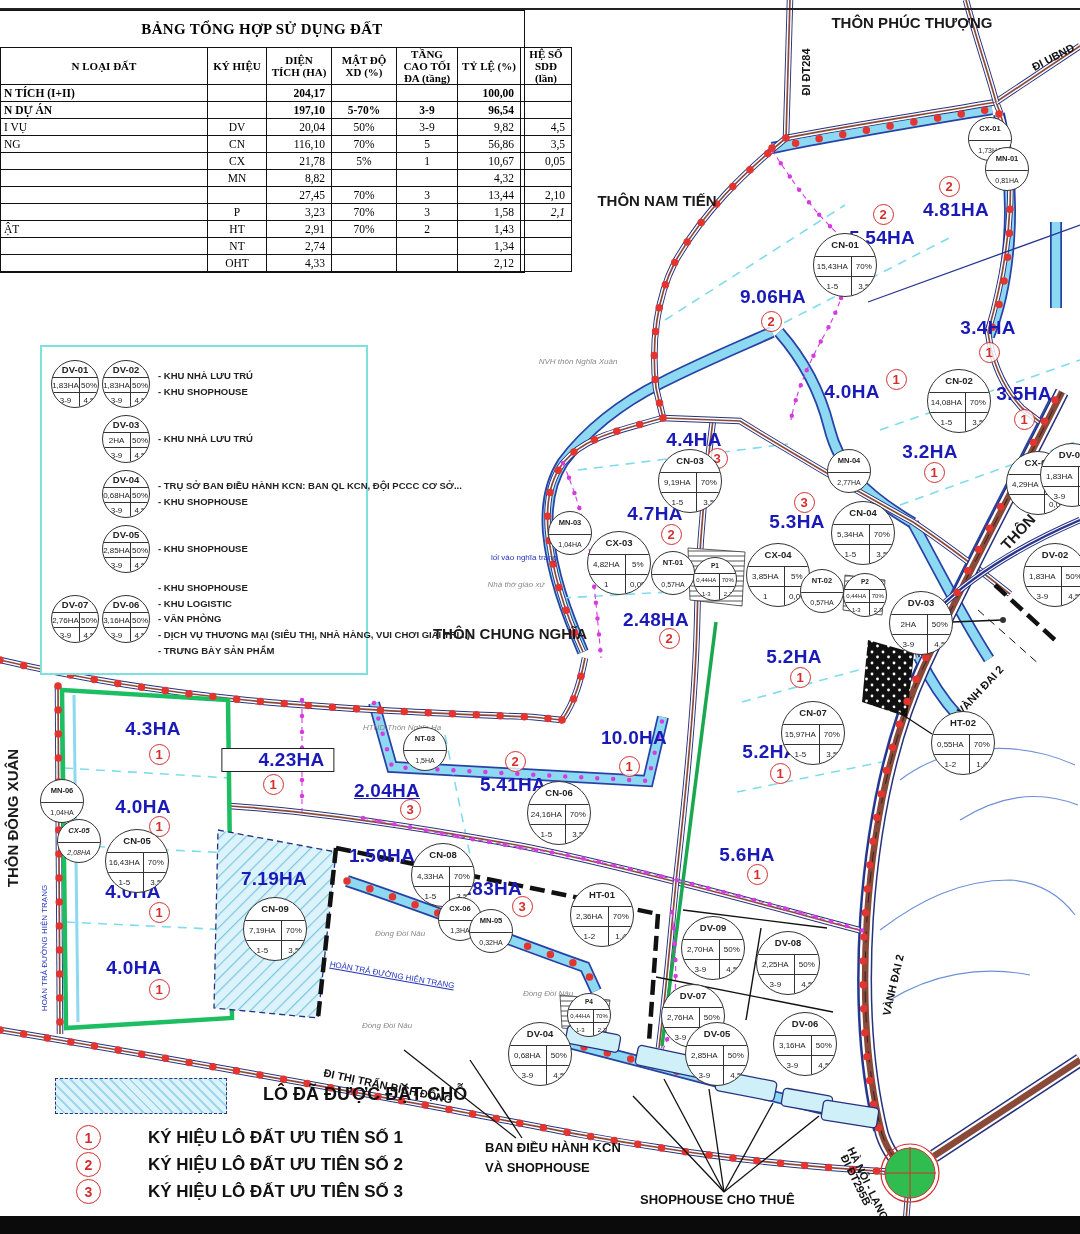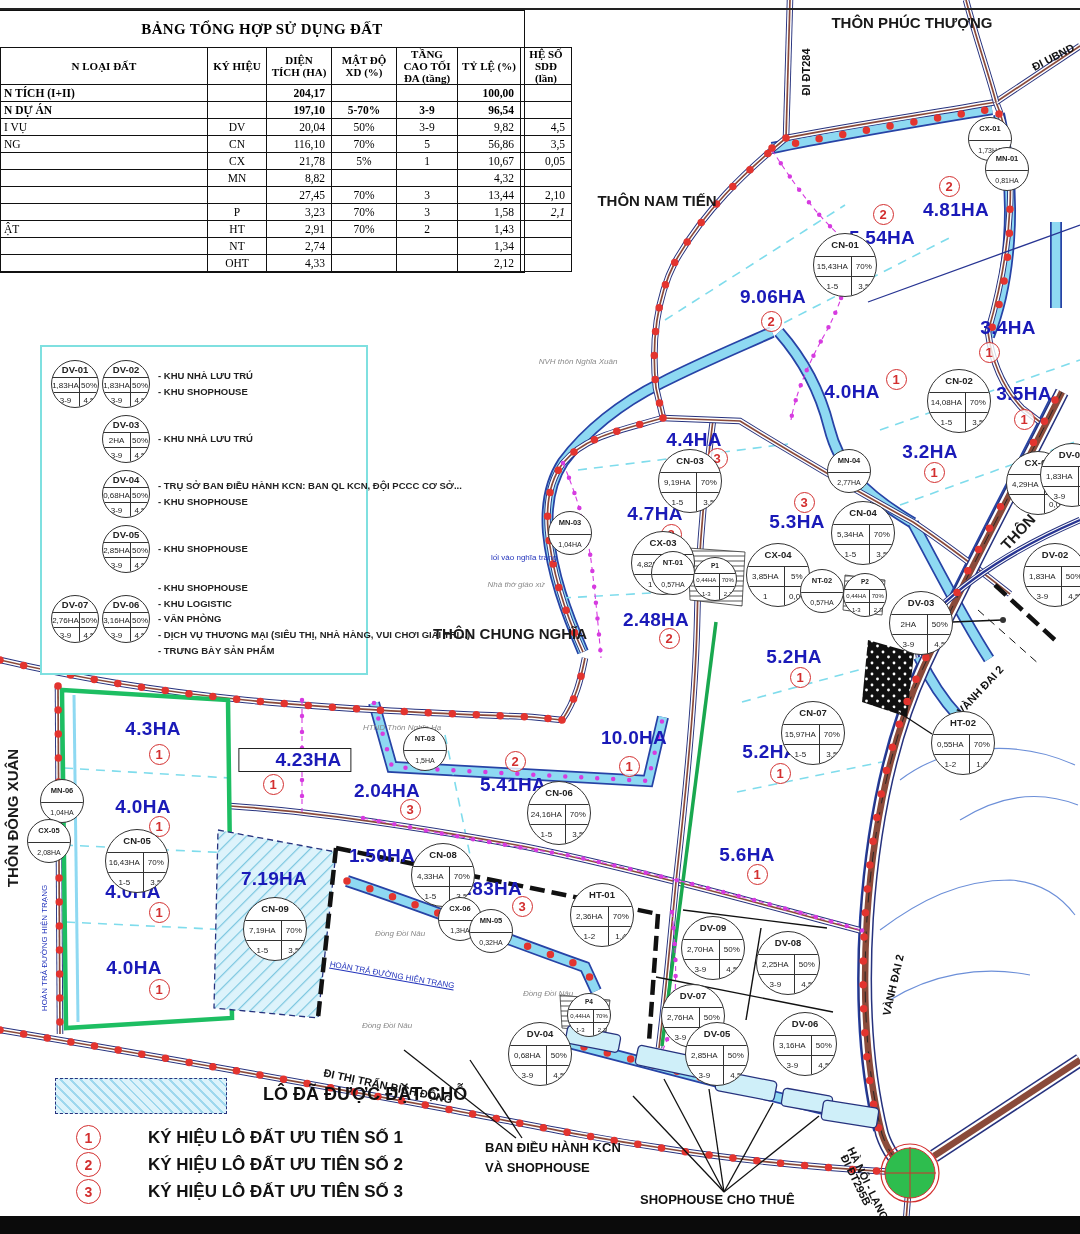--- a/index.html
+++ b/index.html
@@ -660,21 +660,21 @@
           <span class="a"></span>
           <span>0,05</span>
         </div>
       </div>
       <div class="lot m" style="left: 548px; top: 511px;">
         <div class="r1">MN-03</div>
         <div class="rr">
           <span>1,04HA</span>
         </div>
       </div>
-      <div class="lot f" style="left: 587px; top: 531px; margin-left: 44px;">
+      <div class="lot f" style="left: 587px; top: 531px;">
         <div class="r1">CX-03</div>
         <div class="rr">
           <span class="a">4,82HA</span>
           <span>5%</span>
         </div>
         <div class="rr">
           <span class="a">1</span>
           <span>0,05</span>
         </div>
       </div>
@@ -805,21 +805,21 @@
           <span class="a">1-5</span>
           <span>3,5</span>
         </div>
       </div>
       <div class="lot m" style="left: 40px; top: 779px;">
         <div class="r1">MN-06</div>
         <div class="rr">
           <span>1,04HA</span>
         </div>
       </div>
-      <div class="lot m" style="left: 27px; top: 819px;">
+      <div class="lot m" style="left: 57px; top: 819px; font-style: italic;">
         <div class="r1">CX-05</div>
         <div class="rr">
           <span>2,08HA</span>
         </div>
       </div>
       <div class="lot f" style="left: 243px; top: 897px;">
         <div class="r1">CN-09</div>
         <div class="rr">
           <span class="a">7,19HA</span>
           <span>70%</span>
@@ -941,21 +941,21 @@
         </div>
       </div>
     </div>
   <div id="labels">
       <div class="area" style="left: 773px; top: 297px;">9.06HA</div>
       <div class="prio" style="left: 760.5px; top: 310.5px;">2</div>
       <div class="area" style="left: 882px; top: 238px;">5.54HA</div>
       <div class="prio" style="left: 872.5px; top: 203.5px;">2</div>
       <div class="area" style="left: 956px; top: 210px;">4.81HA</div>
       <div class="prio" style="left: 938.5px; top: 175.5px;">2</div>
-      <div class="area" style="left: 988px; top: 328px; margin-left: 20px;">3.4HA</div>
+      <div class="area" style="left: 988px; top: 328px;">3.4HA</div>
       <div class="prio" style="left: 978.5px; top: 341.5px;">1</div>
       <div class="area" style="left: 852px; top: 392px;">4.0HA</div>
       <div class="prio" style="left: 885.5px; top: 368.5px;">1</div>
       <div class="area" style="left: 1024px; top: 394px;">3.5HA</div>
       <div class="prio" style="left: 1013.5px; top: 408.5px;">1</div>
       <div class="area" style="left: 930px; top: 452px;">3.2HA</div>
       <div class="prio" style="left: 923.5px; top: 461.5px;">1</div>
       <div class="area" style="left: 694px; top: 440px;">4.4HA</div>
       <div class="prio" style="left: 706.5px; top: 447.5px;">3</div>
       <div class="area" style="left: 655px; top: 514px;">4.7HA</div>
@@ -967,23 +967,23 @@
       <div class="area" style="left: 794px; top: 657px;">5.2HA</div>
       <div class="prio" style="left: 789.5px; top: 666.5px;">1</div>
       <div class="area" style="left: 770px; top: 752px;">5.2HA</div>
       <div class="prio" style="left: 769.5px; top: 762.5px;">1</div>
       <div class="area" style="left: 634px; top: 738px;">10.0HA</div>
       <div class="prio" style="left: 618.5px; top: 755.5px;">1</div>
       <div class="area" style="left: 747px; top: 855px;">5.6HA</div>
       <div class="prio" style="left: 746.5px; top: 863.5px;">1</div>
       <div class="area" style="left: 513px; top: 785px;">5.41HA</div>
       <div class="prio" style="left: 504.5px; top: 750.5px;">2</div>
-      <div class="area" style="left: 387px; top: 791px;">2.04HA</div>
+      <div class="area" style="left: 387px; top: 791px; text-decoration: underline;">2.04HA</div>
       <div class="prio" style="left: 399.5px; top: 798.5px;">3</div>
-      <div class="area boxed" style="left: 295px; top: 760px; padding-left: 36px;">4.23HA</div>
+      <div class="area boxed" style="left: 278px; top: 760px; padding-left: 36px;">4.23HA</div>
       <div class="prio" style="left: 262.5px; top: 773.5px;">1</div>
       <div class="area" style="left: 153px; top: 729px;">4.3HA</div>
       <div class="prio" style="left: 148.5px; top: 743.5px;">1</div>
       <div class="area" style="left: 143px; top: 807px;">4.0HA</div>
       <div class="prio" style="left: 148.5px; top: 815.5px;">1</div>
       <div class="area" style="left: 133px; top: 892px;">4.0HA</div>
       <div class="prio" style="left: 148.5px; top: 901.5px;">1</div>
       <div class="area" style="left: 134px; top: 968px;">4.0HA</div>
       <div class="prio" style="left: 148.5px; top: 978.5px;">1</div>
       <div class="area" style="left: 274px; top: 879px;">7.19HA</div>

